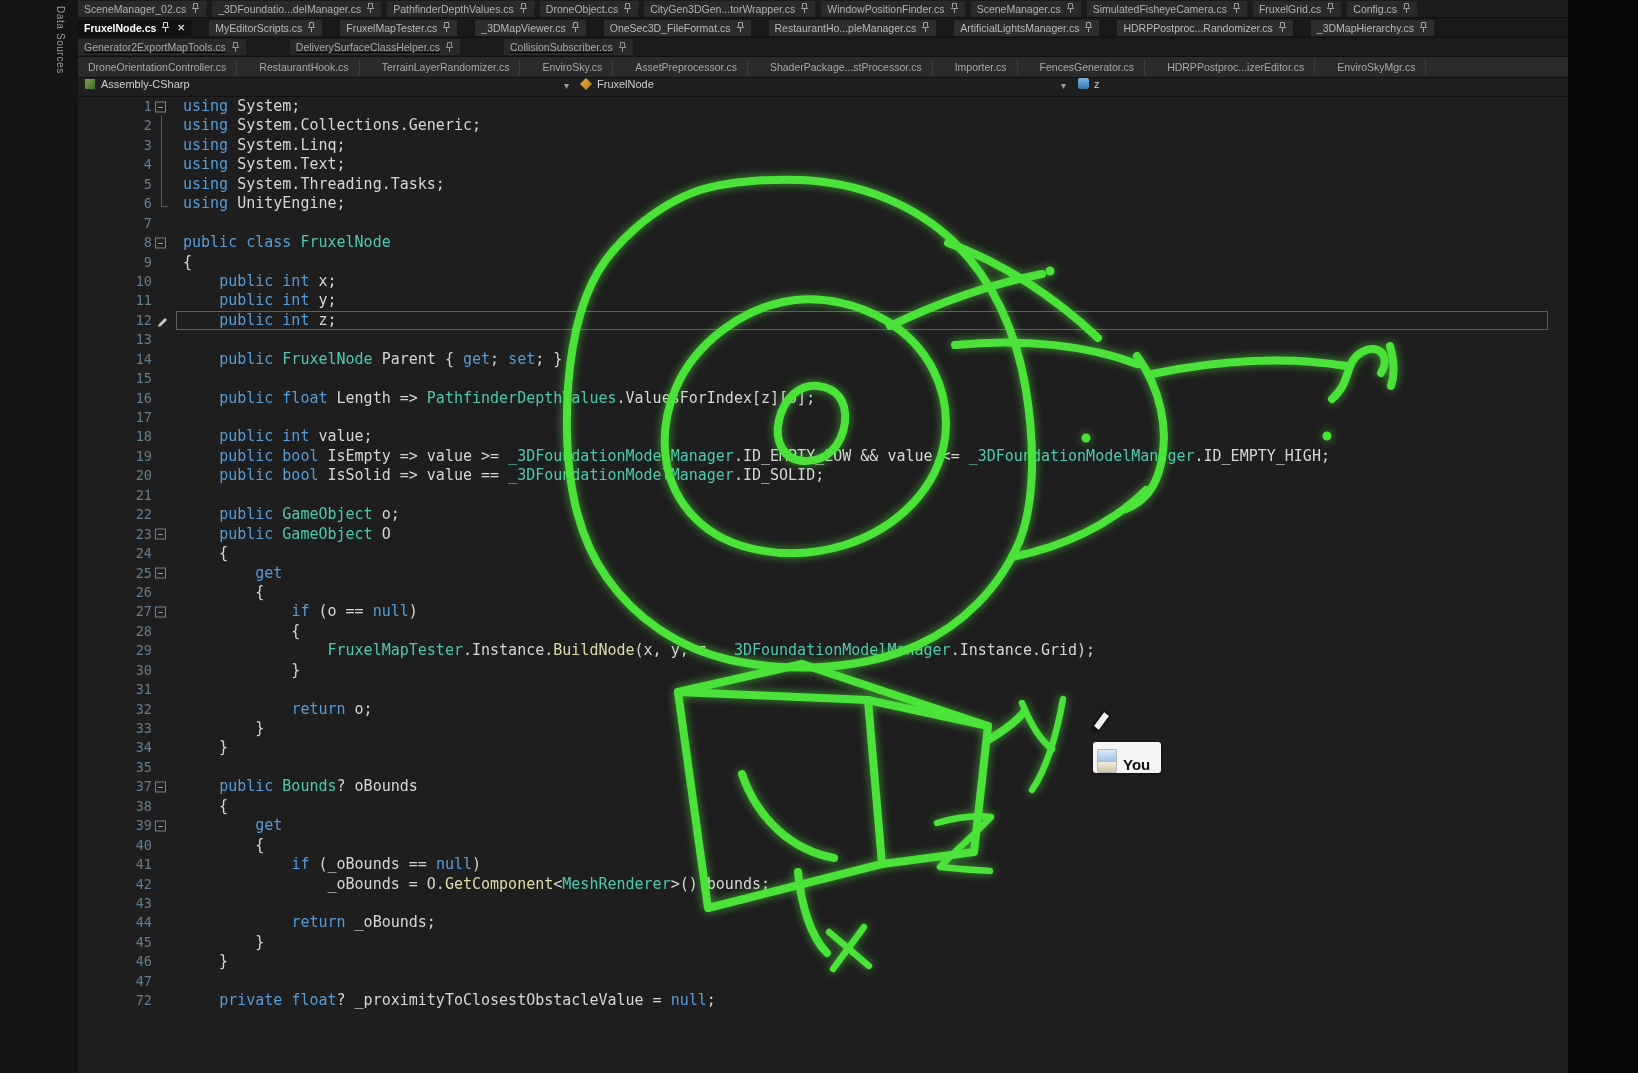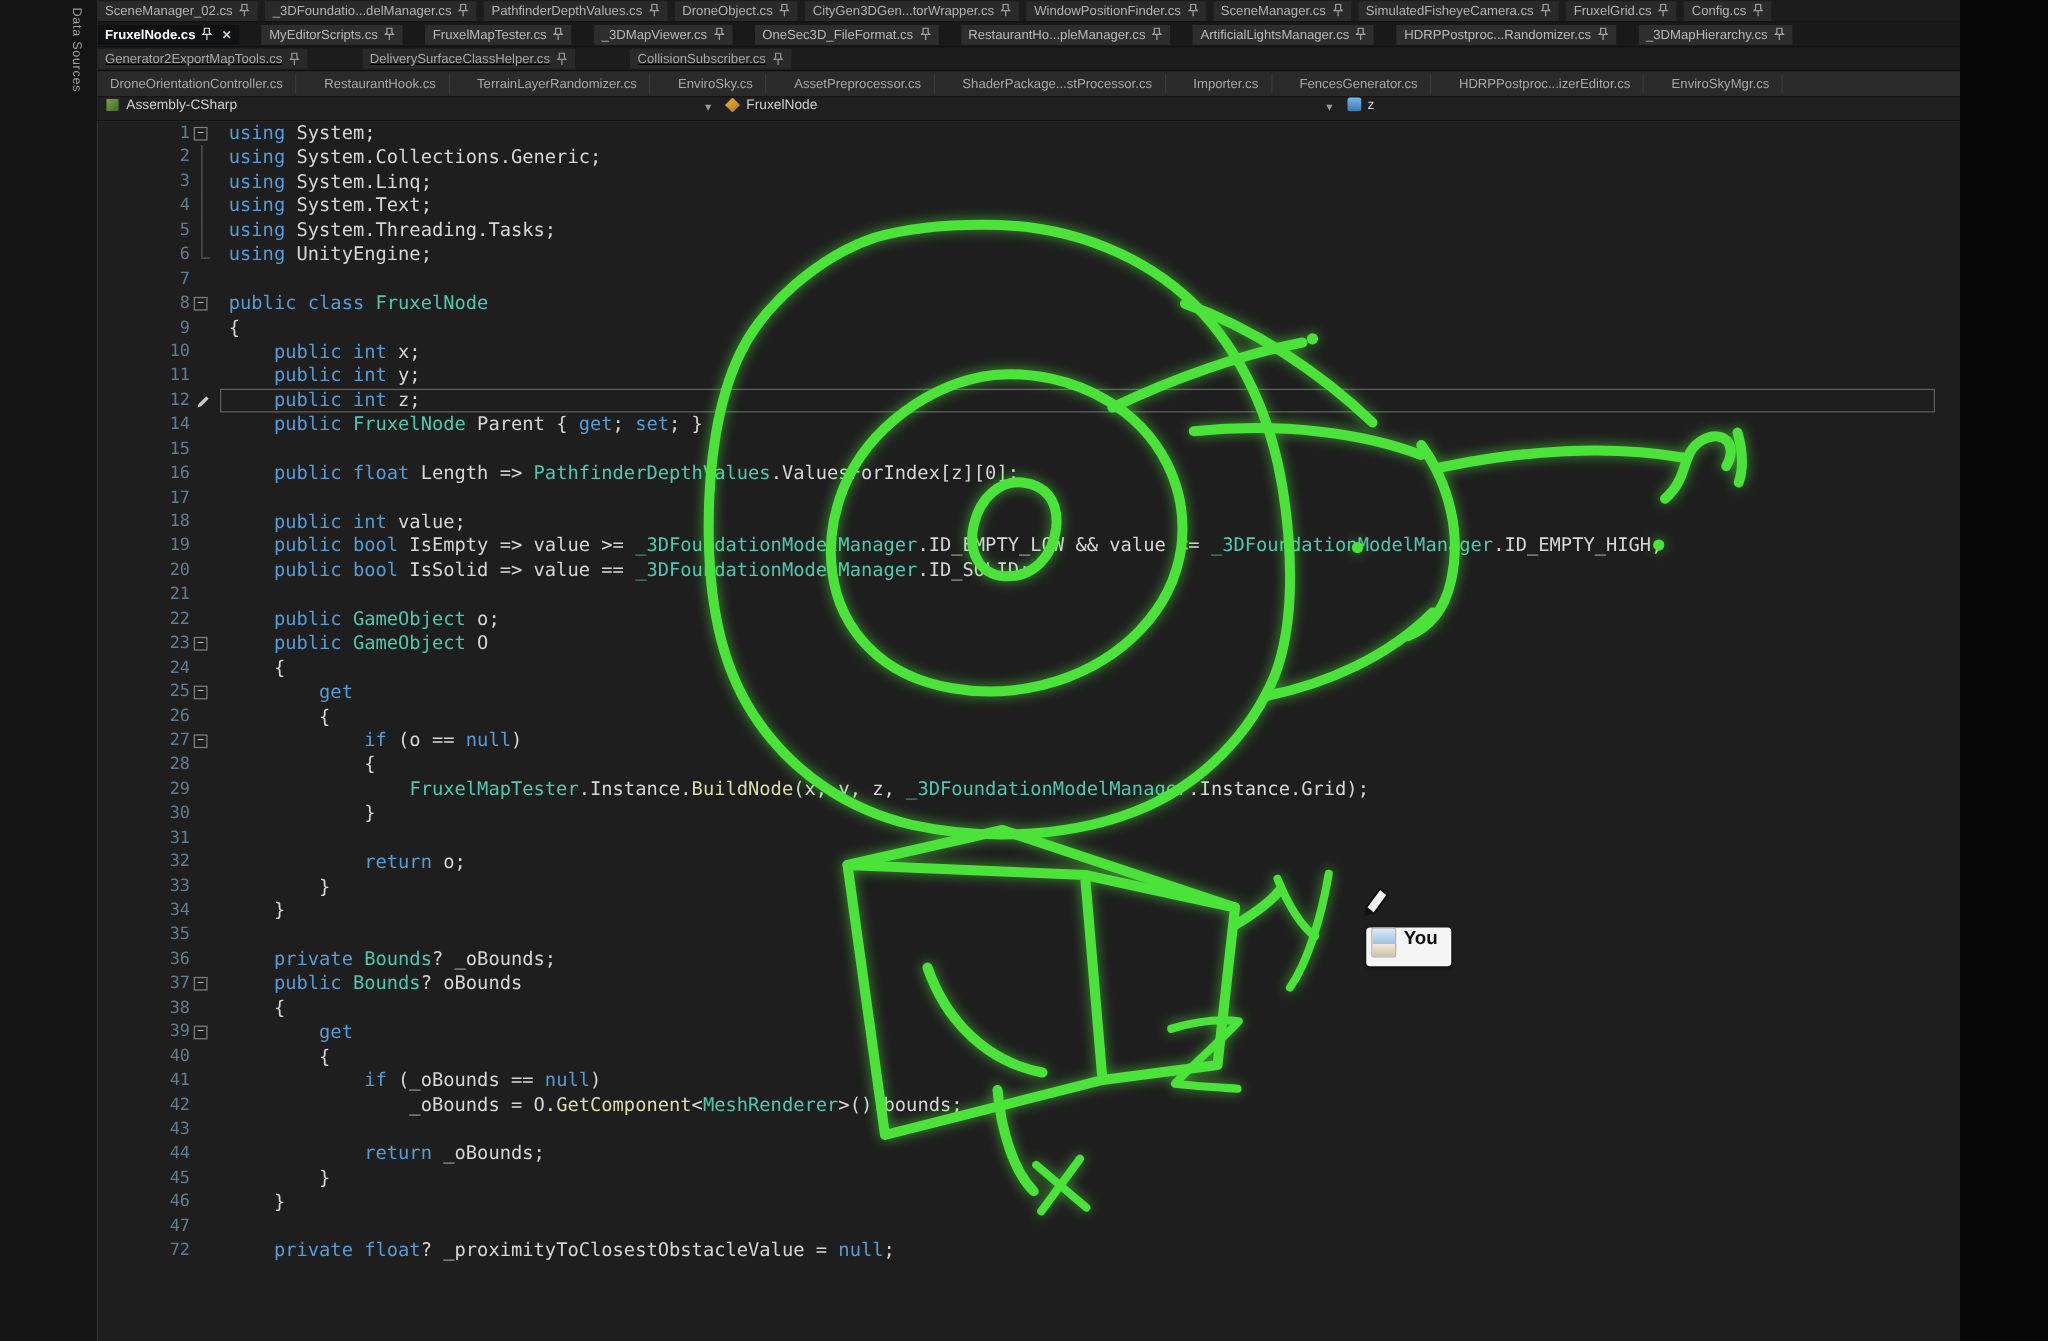--- a/index.html
+++ b/index.html
@@ -51,21 +51,21 @@
   .tk-u{color:#d6d6d6;}
 
   
   .doodle{position:absolute;left:0;top:0;z-index:40;pointer-events:none;filter:drop-shadow(0 0 5px rgba(90,255,70,.55));}
   .doodle path{fill:none;stroke:var(--doodle,#4be339);stroke-linecap:round;stroke-linejoin:round;}
   .doodle circle{fill:var(--doodle,#4be339);stroke:none;}
   .g-main path{stroke-width:8px;}
   .g-labels path{stroke-width:6.5px;}
 
   .cursor-pencil{position:absolute;left:1085px;top:704px;z-index:46;pointer-events:none;}
-  .you-tag{position:absolute;left:1093px;top:742px;height:31px;background:#f5f5f5;border-radius:3px;display:flex;align-items:flex-start;gap:6px;padding:0 11px 0 4px;box-shadow:0 1px 3px rgba(0,0,0,.45);z-index:45;}
+  .you-tag{position:absolute;left:1093px;top:742px;height:31px;background:#f5f5f5;border-radius:3px;display:flex;align-items:flex-end;gap:6px;padding:0 11px 0 4px;box-shadow:0 1px 3px rgba(0,0,0,.45);z-index:45;}
   .you-avatar{width:20px;height:24px;border-radius:2px;background:
      linear-gradient(180deg,#dcebf8 0%,#9cc2e0 55%,#f0ead8 56%,#cfc4a8 100%);
      border:1px solid #b5b5b5;box-sizing:border-box;}
   .you-label{font-size:15px;font-weight:bold;color:#111;}
 </style>
 </head>
 <body>
 
 <div class="screen">
 
@@ -393,20 +393,25 @@
           <span class="lt"><span class="tk-p">    </span><span class="tk-k">public</span><span class="tk-p"> </span><span class="tk-k">int</span><span class="tk-p"> y;</span></span>
         </div>
         <div class="code-line sel">
           <span class="ln">12<span class="mod"><svg width="12" height="12" viewBox="0 0 12 12">
                 <path d="M1 11l1-3 6-6 2 2-6 6z" fill="#c8c8c8"></path>
               </svg></span></span>
           <span class="foldcol"></span>
           <span class="lt"><span class="tk-p">    </span><span class="tk-k">public</span><span class="tk-p"> </span><span class="tk-k">int</span><span class="tk-p"> z;</span></span>
         </div>
         <div class="code-line">
+          <span class="ln">13</span>
+          <span class="foldcol"></span>
+          <span class="lt"></span>
+        </div>
+        <div class="code-line">
           <span class="ln">14</span>
           <span class="foldcol"></span>
           <span class="lt"><span class="tk-p">    </span><span class="tk-k">public</span><span class="tk-p"> </span><span class="tk-t">FruxelNode</span><span class="tk-p"> Parent { </span><span class="tk-k">get</span><span class="tk-p">; </span><span class="tk-k">set</span><span class="tk-p">; }</span></span>
         </div>
         <div class="code-line">
           <span class="ln">15</span>
           <span class="foldcol"></span>
           <span class="lt"></span>
         </div>
         <div class="code-line">
@@ -507,25 +512,20 @@
         </div>
         <div class="code-line">
           <span class="ln">34</span>
           <span class="foldcol"></span>
           <span class="lt"><span class="tk-p">    }</span></span>
         </div>
         <div class="code-line">
           <span class="ln">35</span>
           <span class="foldcol"></span>
           <span class="lt"></span>
-        </div>
-        <div class="code-line">
-          <span class="ln">36</span>
-          <span class="foldcol"></span>
-          <span class="lt"><span class="tk-p">    </span><span class="tk-k">private</span><span class="tk-p"> </span><span class="tk-t">Bounds</span><span class="tk-p">? _oBounds;</span></span>
         </div>
         <div class="code-line">
           <span class="ln">37</span>
           <span class="foldcol">
             <span class="foldbox">−</span>
           </span>
           <span class="lt"><span class="tk-p">    </span><span class="tk-k">public</span><span class="tk-p"> </span><span class="tk-t">Bounds</span><span class="tk-p">? </span><span class="tk-u">oBounds</span></span>
         </div>
         <div class="code-line">
           <span class="ln">38</span>

